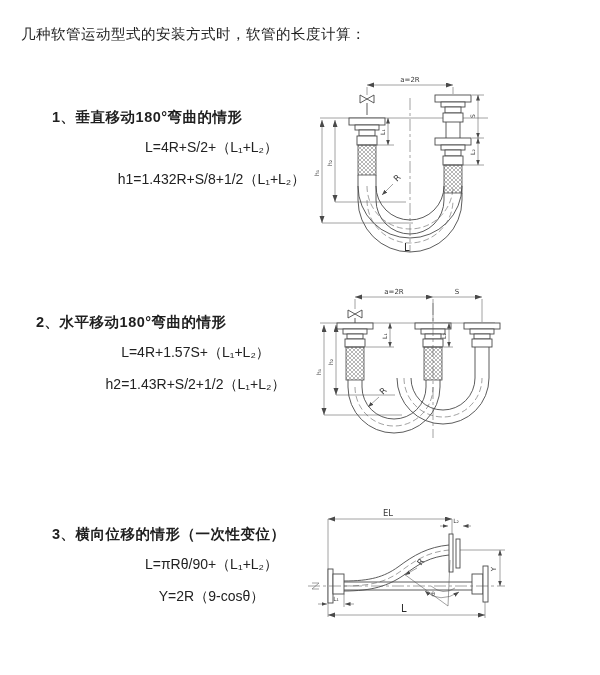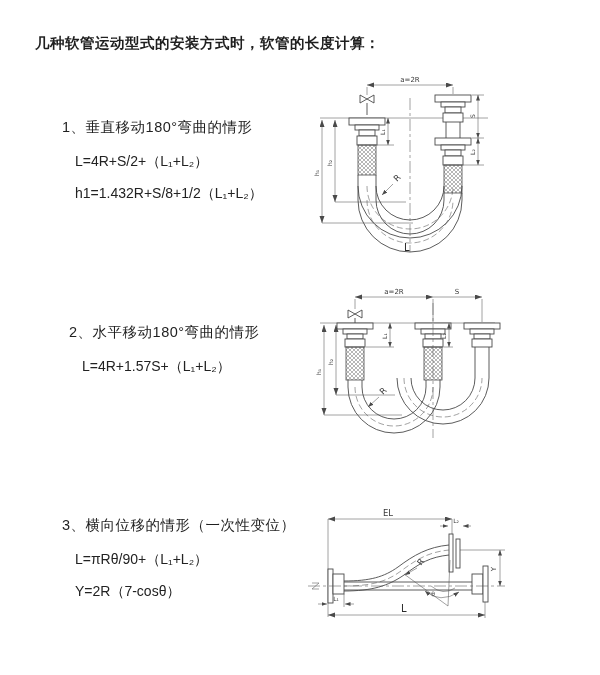--- a/index.html
+++ b/index.html
@@ -1,24 +1,24 @@
 <!DOCTYPE html>
 <html><head>
 <meta charset="utf-8">
 <style>
   html,body{margin:0;padding:0;}
   body{
     width:600px;height:675px;background:#ffffff;position:relative;overflow:hidden;
     font-family:"Liberation Sans","DejaVu Sans",sans-serif;color:#1f1f1f;
   }
   .abs{position:absolute;}
-  .title{left:35px;top:25px;font-size:14.5px;font-weight:700;letter-spacing:0.5px;white-space:nowrap;margin-top:9px;}
+  .title{left:21px;top:25px;font-size:14.5px;font-weight:400;letter-spacing:0.5px;white-space:nowrap;}
   .section{width:300px;}
-  .heading{font-size:14.5px;font-weight:400;letter-spacing:0.5px;margin:14px;white-space:nowrap;}
-  .formulas{margin:10px 0 0 27px;}
+  .heading{font-size:14.5px;font-weight:700;letter-spacing:0.5px;margin:4px;white-space:nowrap;}
+  .formulas{margin:10px 0 0 27px;text-align:center;}
   .formula{font-size:14px;line-height:21px;margin:0 0 10.5px 0;color:#222;white-space:nowrap;}
   .diagram{position:absolute;}
   svg text{font-family:"DejaVu Sans","Liberation Sans",sans-serif;fill:#3a3a3a;}
   .t{font-size:7px;}
   .t6{font-size:6px;}
   .t8{font-size:8.5px;}
   .t9{font-size:10px;fill:#2b2b2b;}
   .ol{stroke:#4a4a4a;stroke-width:0.9;fill:none;}
   .dl{stroke:#555555;stroke-width:0.55;fill:none;}
   .fl{fill:#ffffff;stroke:#4a4a4a;stroke-width:0.9;}
@@ -45,32 +45,33 @@
 <div class="abs title">几种软管运动型式的安装方式时，软管的长度计算：</div>
 
 <div class="abs section" style="left:48px;top:104px">
   <p class="heading">1、垂直移动180°弯曲的情形</p>
   <div class="formulas">
     <p class="formula">L=4R+S/2+（L₁+L₂）</p>
     <p class="formula">h1=1.432R+S/8+1/2（L₁+L₂）</p>
   </div>
 </div>
 
-<div class="abs section" style="left:55px;top:309px">
+<div class="abs section" style="left:32px;top:309px">
   <p class="heading">2、水平移动180°弯曲的情形</p>
   <div class="formulas">
     <p class="formula">L=4R+1.57S+（L₁+L₂）</p>
+    <p class="formula">h2=1.43R+S/2+1/2（L₁+L₂）</p>
   </div>
 </div>
 
-<div class="abs section" style="left:48px;top:502px">
+<div class="abs section" style="left:48px;top:521px">
   <p class="heading">3、横向位移的情形（一次性变位）</p>
   <div class="formulas">
     <p class="formula">L=πRθ/90+（L₁+L₂）</p>
-    <p class="formula">Y=2R（7-cosθ）</p>
+    <p class="formula">Y=2R（9-cosθ）</p>
   </div>
 </div>
 
 <svg class="diagram" style="left:310px;top:70px" width="285" height="195" viewBox="0 0 285 195">
 
   <line class="dl" x1="57" y1="15" x2="143" y2="15" marker-start="url(#ah)" marker-end="url(#ah)"></line>
   <text class="t" x="100" y="12" text-anchor="middle">a=2R</text>
   <line class="dl" x1="57" y1="17" x2="57" y2="25"></line>
   <line class="dl" x1="143" y1="17" x2="143" y2="24"></line>
 

